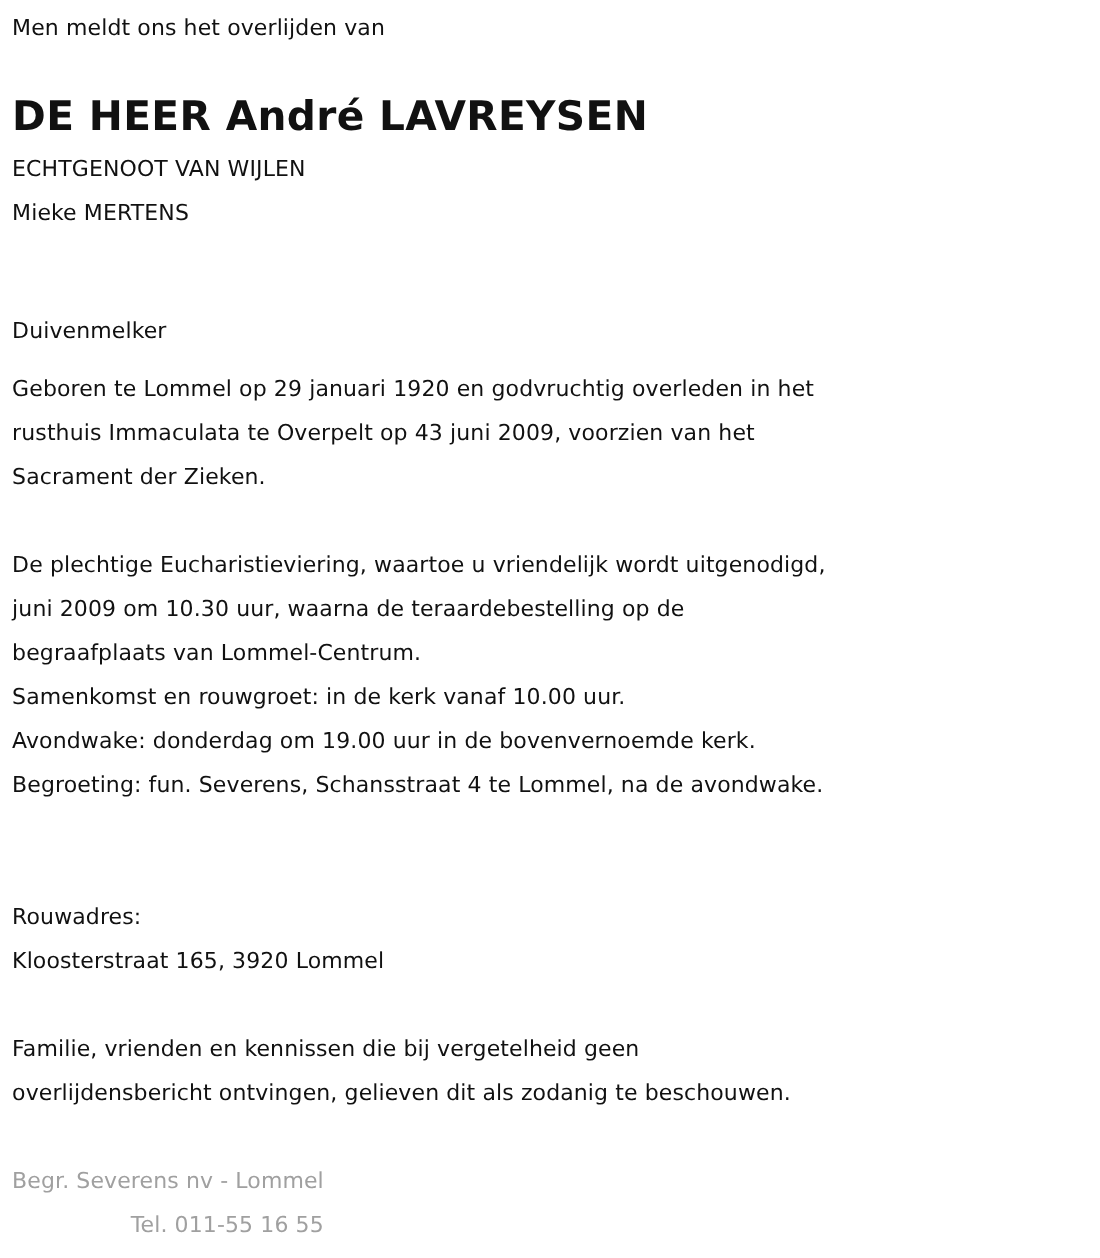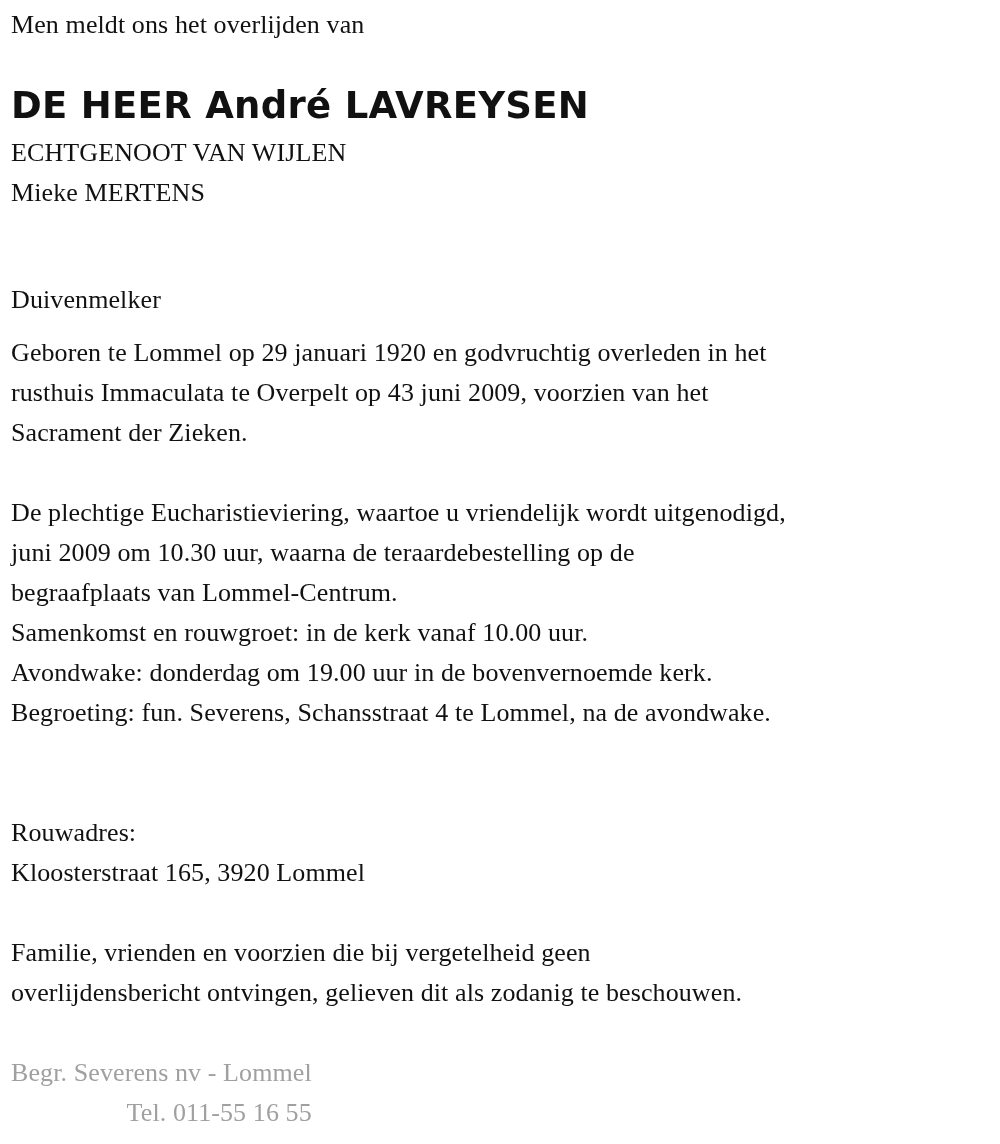--- a/index.html
+++ b/index.html
@@ -1,18 +1,18 @@
 <!DOCTYPE html>
 <html><head>
 <meta charset="utf-8">
 <style>
   html, body { margin: 0; padding: 0; background: #ffffff; }
   body { width: 1000px; height: 1144px; overflow: hidden; font-family: "DejaVu Sans", sans-serif; color: #111111; }
   .doc { position: relative; padding: 0 0 0 11px; }
-  .line { font-size: 26px; line-height: 40px; white-space: nowrap; letter-spacing: 0.1px; font-family: Liberation Serif, serif; }
+  .line { font-size: 20px; line-height: 40px; white-space: nowrap; letter-spacing: 0.1px; }
   .intro { position: absolute; top: 5px; left: 11px; }
   .name { position: absolute; top: 84px; left: 11px; font-size: 37px; font-weight: bold; line-height: 44px; letter-spacing: 0.3px; }
   .block { position: absolute; left: 11px; }
   .muted { color: #a0a0a0; text-align: right; }
 </style>
 </head>
 <body>
 
 <div class="doc">
   <div class="line intro">Men meldt ons het overlijden van</div>
@@ -42,21 +42,21 @@
     <div class="line">Avondwake: donderdag om 19.00 uur in de bovenvernoemde kerk.</div>
     <div class="line">Begroeting: fun. Severens, Schansstraat 4 te Lommel, na de avondwake.</div>
   </div>
 
   <div class="block" style="top:813px;">
     <div class="line">Rouwadres:</div>
     <div class="line">Kloosterstraat 165, 3920 Lommel</div>
   </div>
 
   <div class="block" style="top:933px;">
-    <div class="line">Familie, vrienden en voorzien die bij vergetelheid geen</div>
+    <div class="line">Familie, vrienden en kennissen die bij vergetelheid geen</div>
     <div class="line">overlijdensbericht ontvingen, gelieven dit als zodanig te beschouwen.</div>
   </div>
 
   <div class="block muted" style="top:1053px;">
     <div class="line">Begr. Severens nv - Lommel</div>
     <div class="line">Tel. 011-55 16 55</div>
   </div>
 </div>
 
 </body></html>

